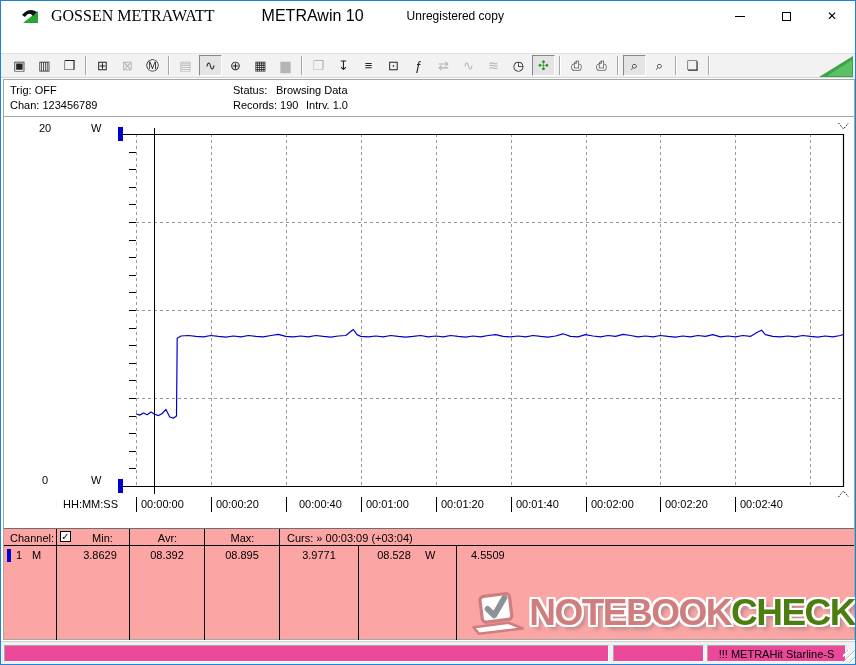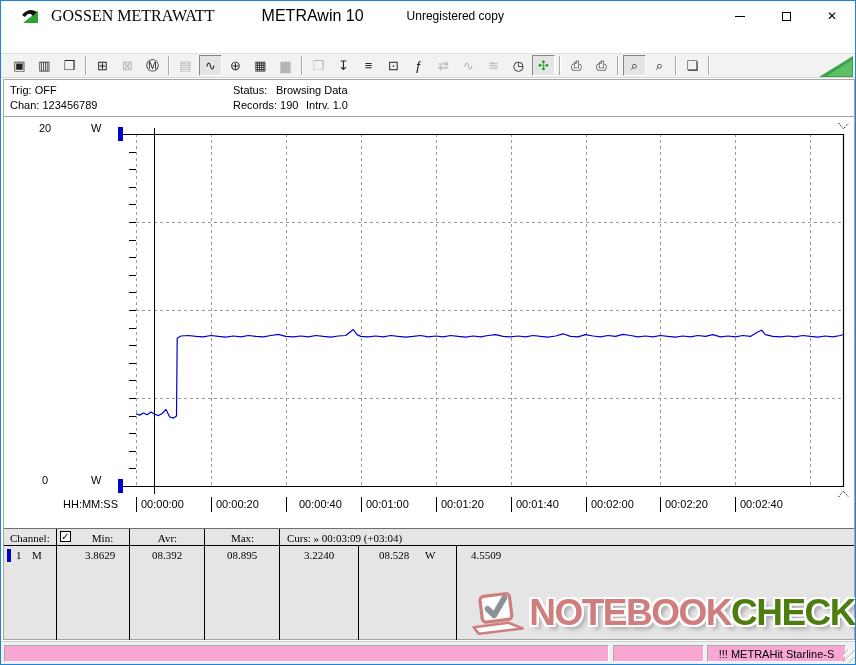--- a/index.html
+++ b/index.html
@@ -36,30 +36,30 @@
   .infopanel{position:absolute;left:3px;top:79px;width:850px;height:37px;background:#fff;border-bottom:1px solid #a6a6a6;}
   .info-item{position:absolute;white-space:pre;}
   
   .chart-label{position:absolute;white-space:pre;z-index:2;}
   .ylab{width:28px;text-align:center;}
   .ymark{position:absolute;width:5px;height:14px;background:#0000cc;z-index:2;}
   .xtick-label{position:absolute;top:0;white-space:pre;}
   #xlabels{position:absolute;left:0;top:497px;width:856px;height:16px;z-index:2;}
   #chart-layer{position:absolute;left:0;top:0;z-index:1;pointer-events:none;}
   
-  .tablepanel{position:absolute;left:3px;top:527px;width:850px;height:111px;background:#e5e5e5;border-top:1px solid #6e6e6e;z-index:3;font-family:Liberation Serif, serif;}
+  .tablepanel{position:absolute;left:3px;top:527px;width:850px;height:111px;background:#fca5a5;border-top:1px solid #6e6e6e;z-index:3;}
   .t-cell{position:absolute;white-space:pre;}
   .t-center{text-align:center;}
   .vline{position:absolute;width:1px;background:#000;}
   .hline{position:absolute;height:1px;background:#000;}
   .chk{position:absolute;width:11px;height:11px;border:1px solid #000;background:#fff;font-size:10px;line-height:9px;text-align:center;}
   .row-marker{position:absolute;width:4px;height:13px;background:#0000cc;}
   
   .statusbar{position:absolute;left:0;top:640px;width:856px;height:23px;background:#f0f0f0;border-top:1px solid #d0d0d0;z-index:4;}
-  .sb-panel{position:absolute;top:3px;height:17px;border:1px solid;border-color:#aaa #fff #fff #aaa;background:#f9a8d4;display:flex;align-items:center;justify-content:center;white-space:pre;}
+  .sb-panel{position:absolute;top:3px;height:17px;border:1px solid;border-color:#aaa #fff #fff #aaa;background:#ec4899;display:flex;align-items:center;justify-content:center;white-space:pre;}
   .sb-grip{position:absolute;right:1px;bottom:1px;width:13px;height:13px;background:
     repeating-linear-gradient(135deg,transparent 0 3px,#bbb 3px 4px,#fff 4px 5px);}
   
   .watermark{position:absolute;left:470px;top:578px;width:384px;height:68px;z-index:10;display:flex;align-items:center;}
   .wm-text{font-weight:bold;font-size:37px;letter-spacing:-1.5px;line-height:60px;
     text-shadow:2px 0 #fff,-2px 0 #fff,0 2px #fff,0 -2px #fff,2px 2px #fff,-2px -2px #fff,2px -2px #fff,-2px 2px #fff,4px 4px 4px rgba(110,110,110,.55);}
 </style>
 </head>
 <body>
 
@@ -224,21 +224,21 @@
     <div class="vline" style="left:275px;top:0;height:111px;"></div>
     <div class="vline" style="left:354px;top:17px;height:94px;"></div>
     <div class="vline" style="left:452px;top:17px;height:94px;"></div>
 
     <span class="row-marker" style="left:3px;top:20px;"></span>
     <span class="t-cell" style="left:12px;top:20px;">1</span>
     <span class="t-cell" style="left:28px;top:20px;">M</span>
     <span class="t-cell t-center" style="left:60px;top:20px;width:72px;">3.8629</span>
     <span class="t-cell t-center" style="left:126px;top:20px;width:74px;">08.392</span>
     <span class="t-cell t-center" style="left:201px;top:20px;width:74px;">08.895</span>
-    <span class="t-cell t-center" style="left:276px;top:20px;width:78px;">3.2240</span>
+    <span class="t-cell t-center" style="left:276px;top:20px;width:78px;">3.9771</span>
     <span class="t-cell t-center" style="left:355px;top:20px;width:70px;">08.528</span>
     <span class="t-cell" style="left:421px;top:20px;">W</span>
     <span class="t-cell" style="left:467px;top:20px;">4.5509</span>
   </div>
 
   <div class="statusbar">
     <div class="sb-panel" style="left:3px;width:605px;"></div>
     <div class="sb-panel" style="left:612px;width:91px;"></div>
     <div class="sb-panel" style="left:706px;width:139px;">
       <span>!!! METRAHit Starline-S</span>

